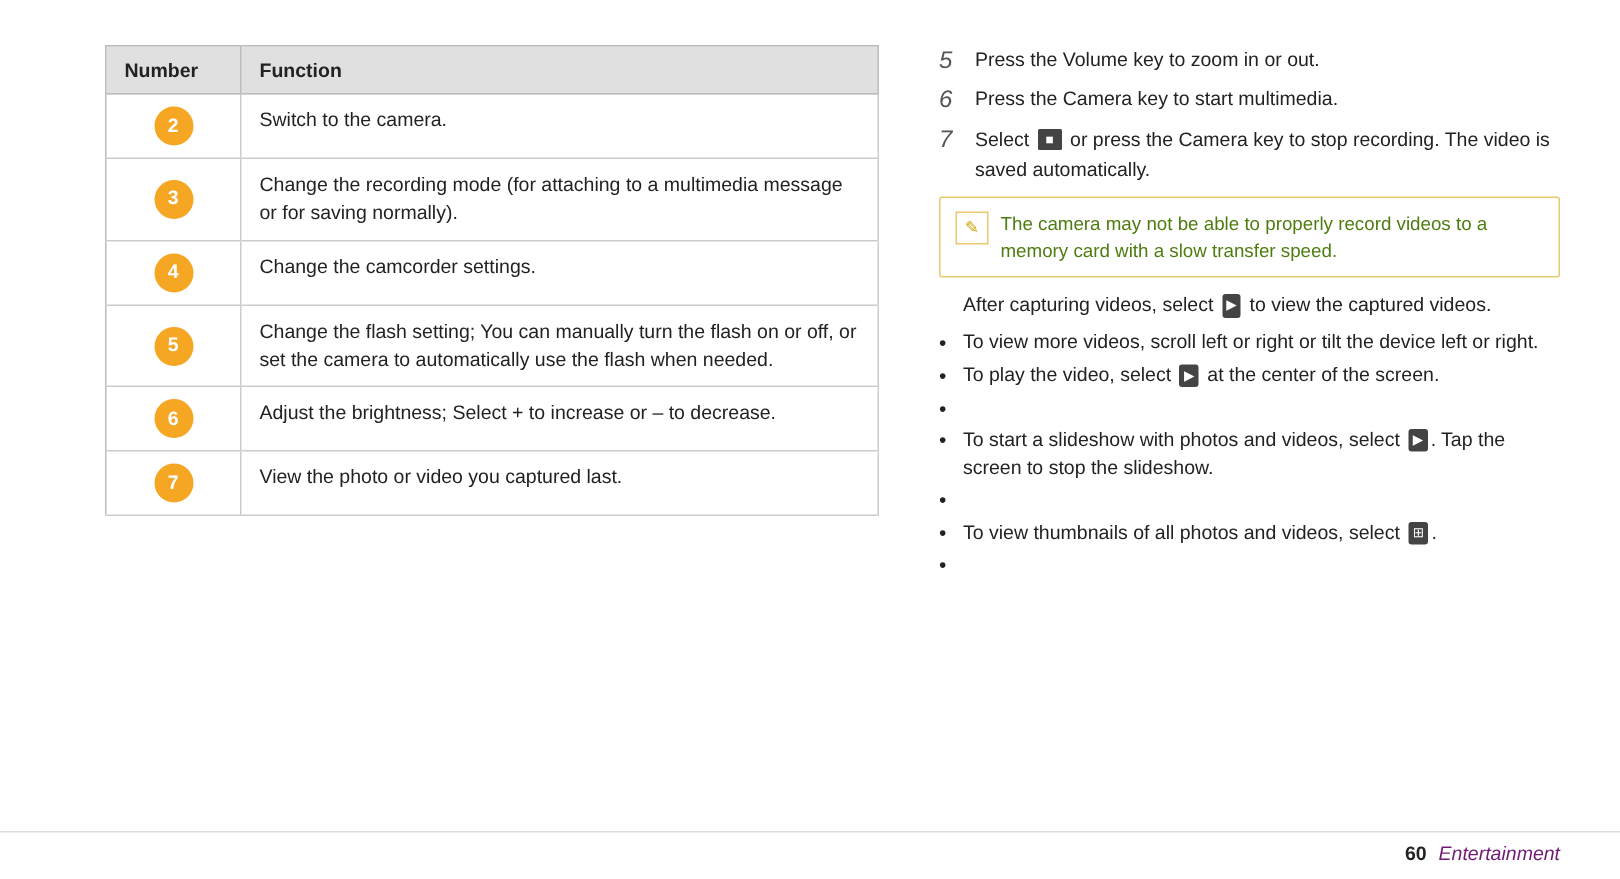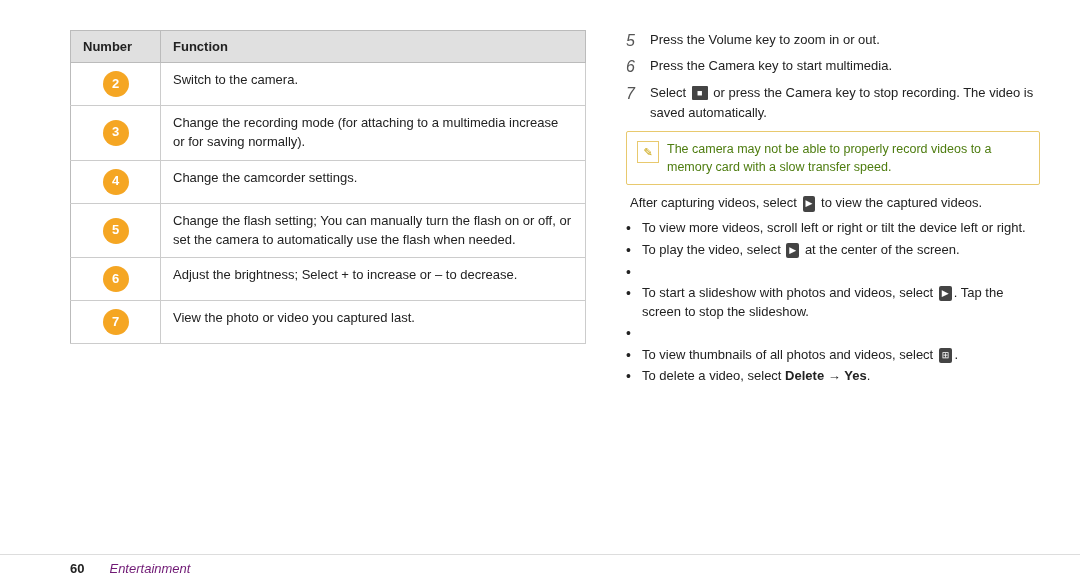--- a/index.html
+++ b/index.html
@@ -114,21 +114,21 @@
       font-size: 11px;
       color: #c8a000;
       margin-top: 1px;
     }
     .note-text {
       font-size: 12.5px;
       line-height: 1.45;
       color: #4d7c0f;
     }
     .after-text {
-      margin: 6px 4px;
+      margin: 6px 16px;
       line-height: 1.5;
     }
     .bullet-list {
       margin: 4px 0 0 0;
       padding: 0;
       list-style: none;
     }
     .bullet-list li {
       display: flex;
       align-items: flex-start;
@@ -166,22 +166,23 @@
       line-height: 12px;
     }
     strong {
       font-weight: bold;
     }
     
     .footer {
       padding: 6px 40px 10px 70px;
       display: flex;
       align-items: center;
-      gap: 25px;
+      gap: 8px;
       border-top: 1px solid #ddd;
+      justify-content: flex-end;
     }
     .footer-num {
       font-weight: bold;
       font-size: 13px;
     }
     .footer-text {
       font-style: italic;
       font-size: 13px;
       color: #701a75;
     }
@@ -199,21 +200,21 @@
           <th>Function</th>
         </tr>
       </thead>
       <tbody id="table-body">
       <tr>
             <td class="num-cell"><span class="badge">2</span></td>
             <td>Switch to the camera.</td>
           </tr>
           <tr>
             <td class="num-cell"><span class="badge">3</span></td>
-            <td>Change the recording mode (for attaching to a multimedia increase or for saving normally).</td>
+            <td>Change the recording mode (for attaching to a multimedia message or for saving normally).</td>
           </tr>
           <tr>
             <td class="num-cell"><span class="badge">4</span></td>
             <td>Change the camcorder settings.</td>
           </tr>
           <tr>
             <td class="num-cell"><span class="badge">5</span></td>
             <td>Change the flash setting; You can manually turn the flash on or off, or set the camera to automatically use the flash when needed.</td>
           </tr>
           <tr>
@@ -274,21 +275,20 @@
         </li>
         <li>
           <span class="bullet-dot">•</span>
         </li>
         <li>
           <span class="bullet-dot">•</span>
           <span>To view thumbnails of all photos and videos, select <span class="inline-icon">⊞</span>.</span>
         </li>
         <li>
           <span class="bullet-dot">•</span>
-          <span>To delete a video, select <strong>Delete</strong> → <strong>Yes</strong>.</span>
         </li>
       </ul>
 
   </div>
 </div>
 
 <div class="footer">
   <span class="footer-num">60</span>
   <span class="footer-text">Entertainment</span>
 </div>

